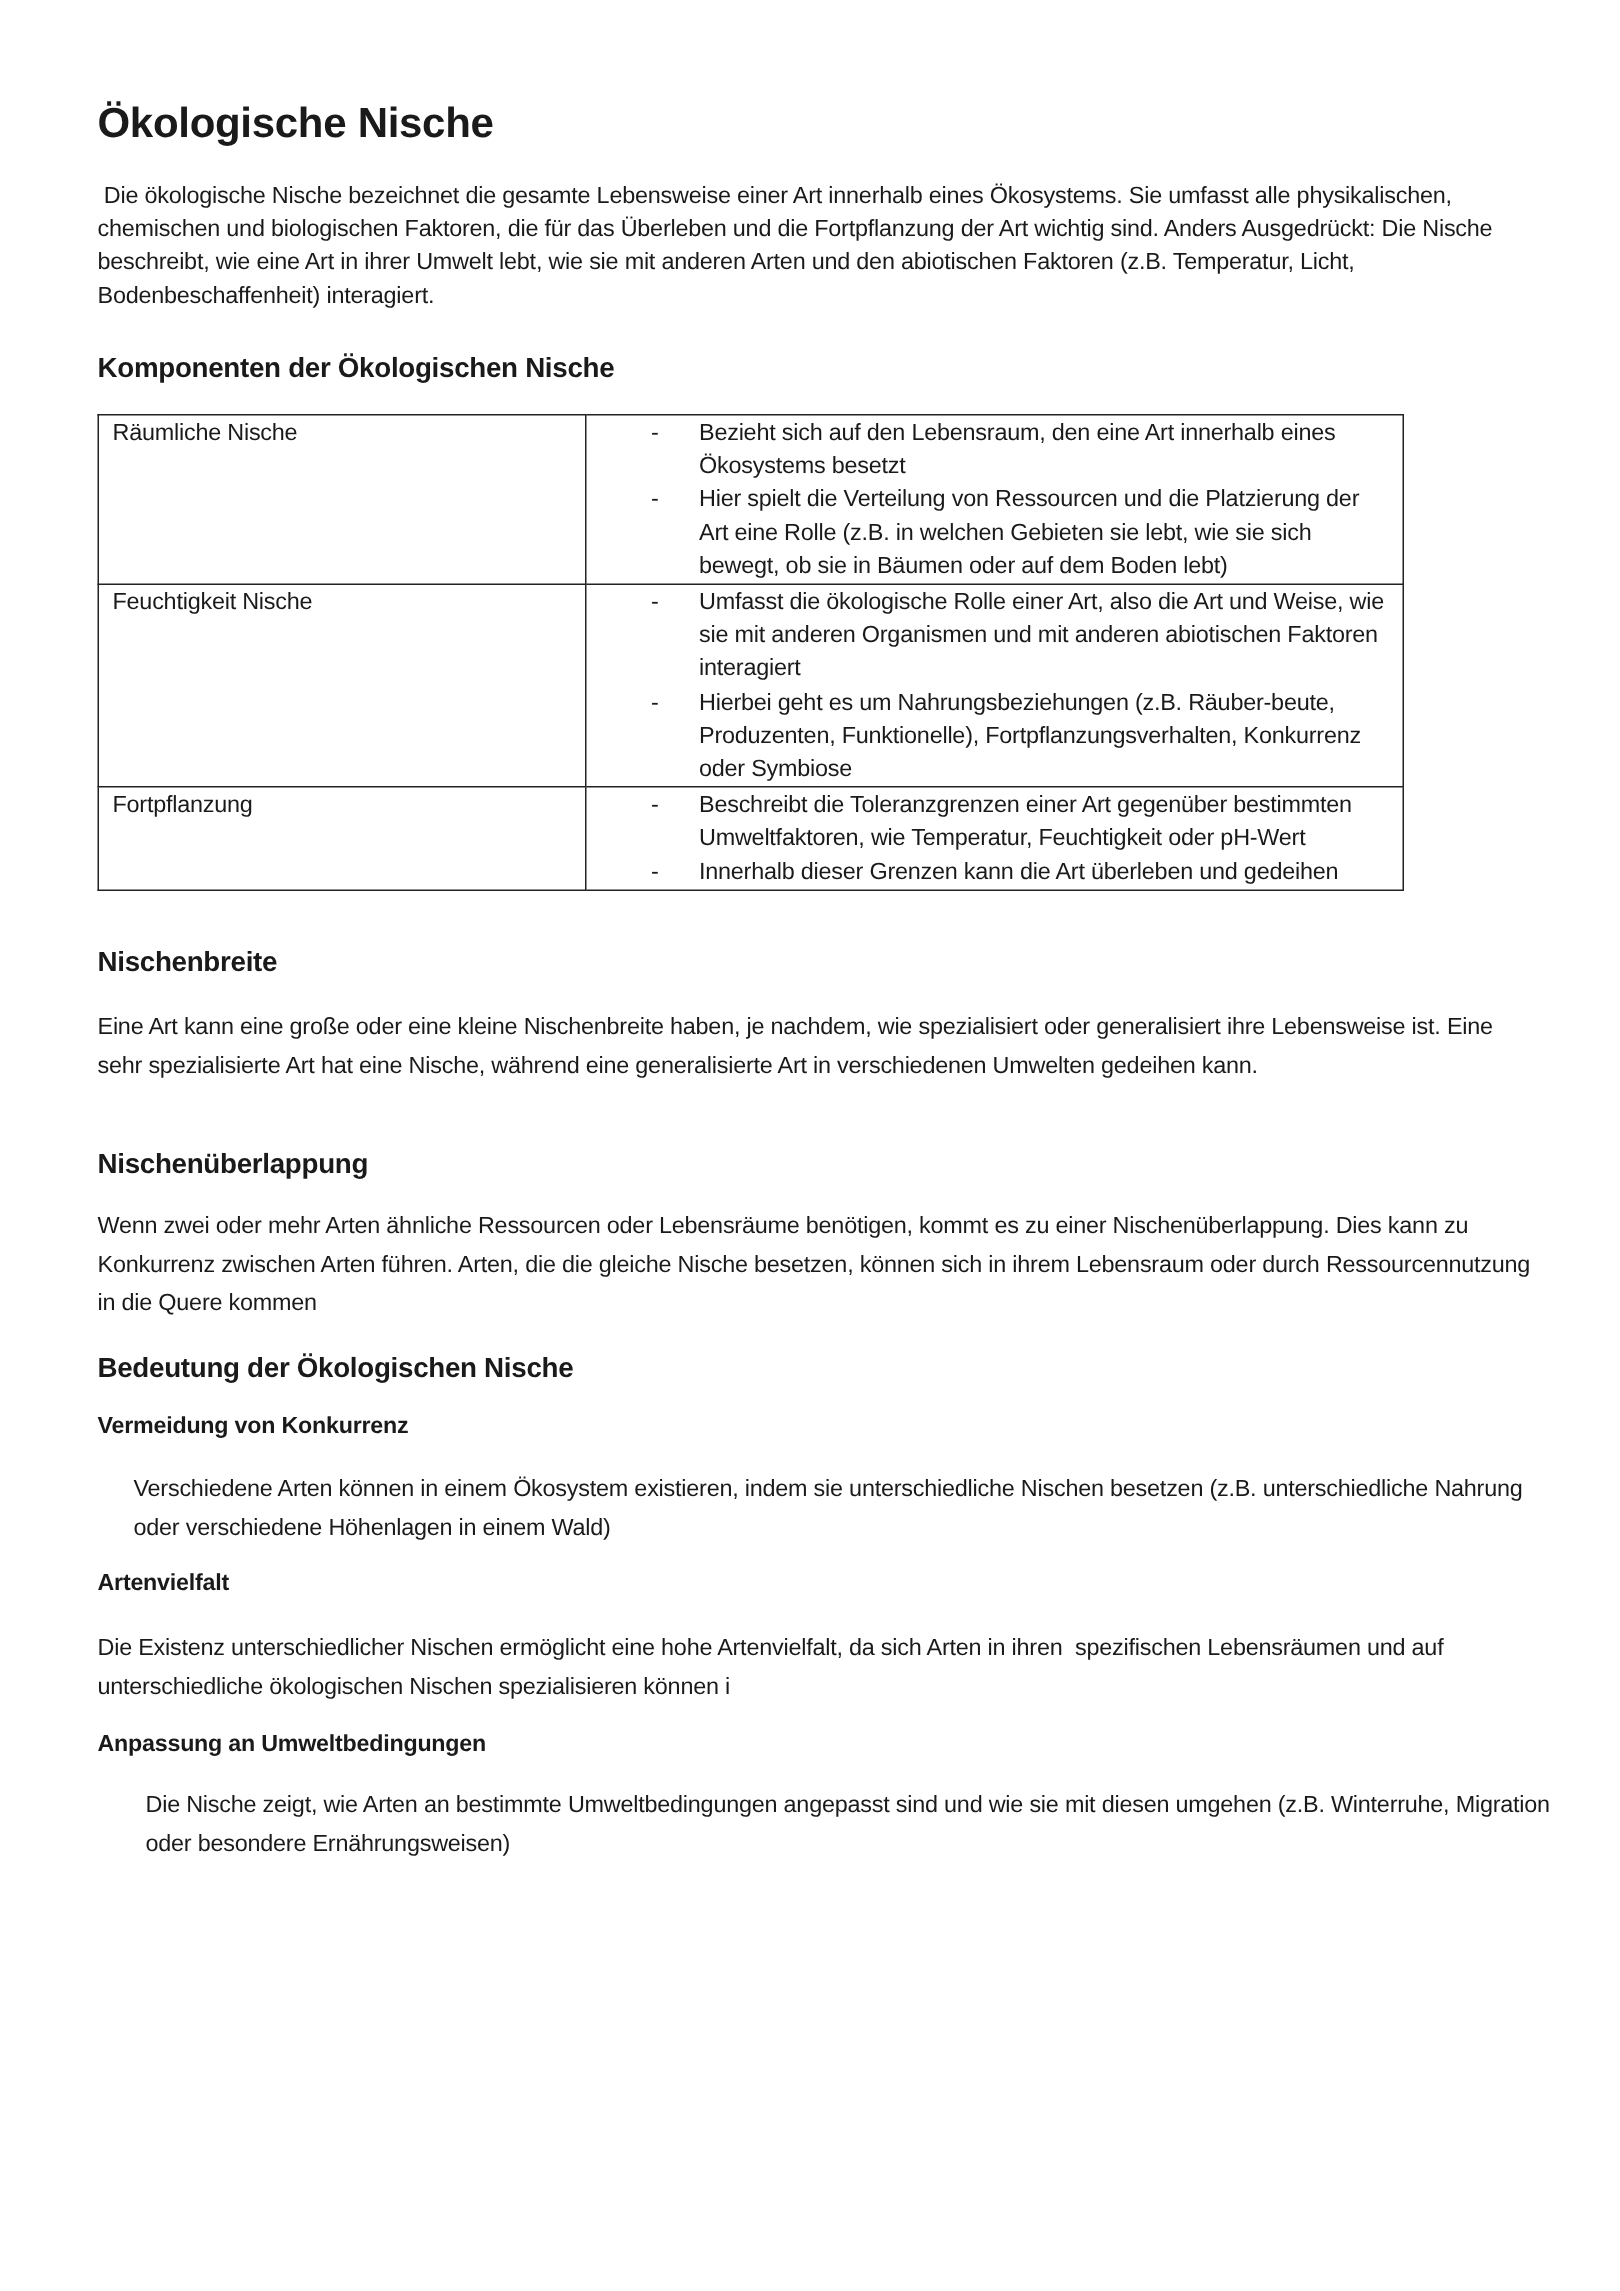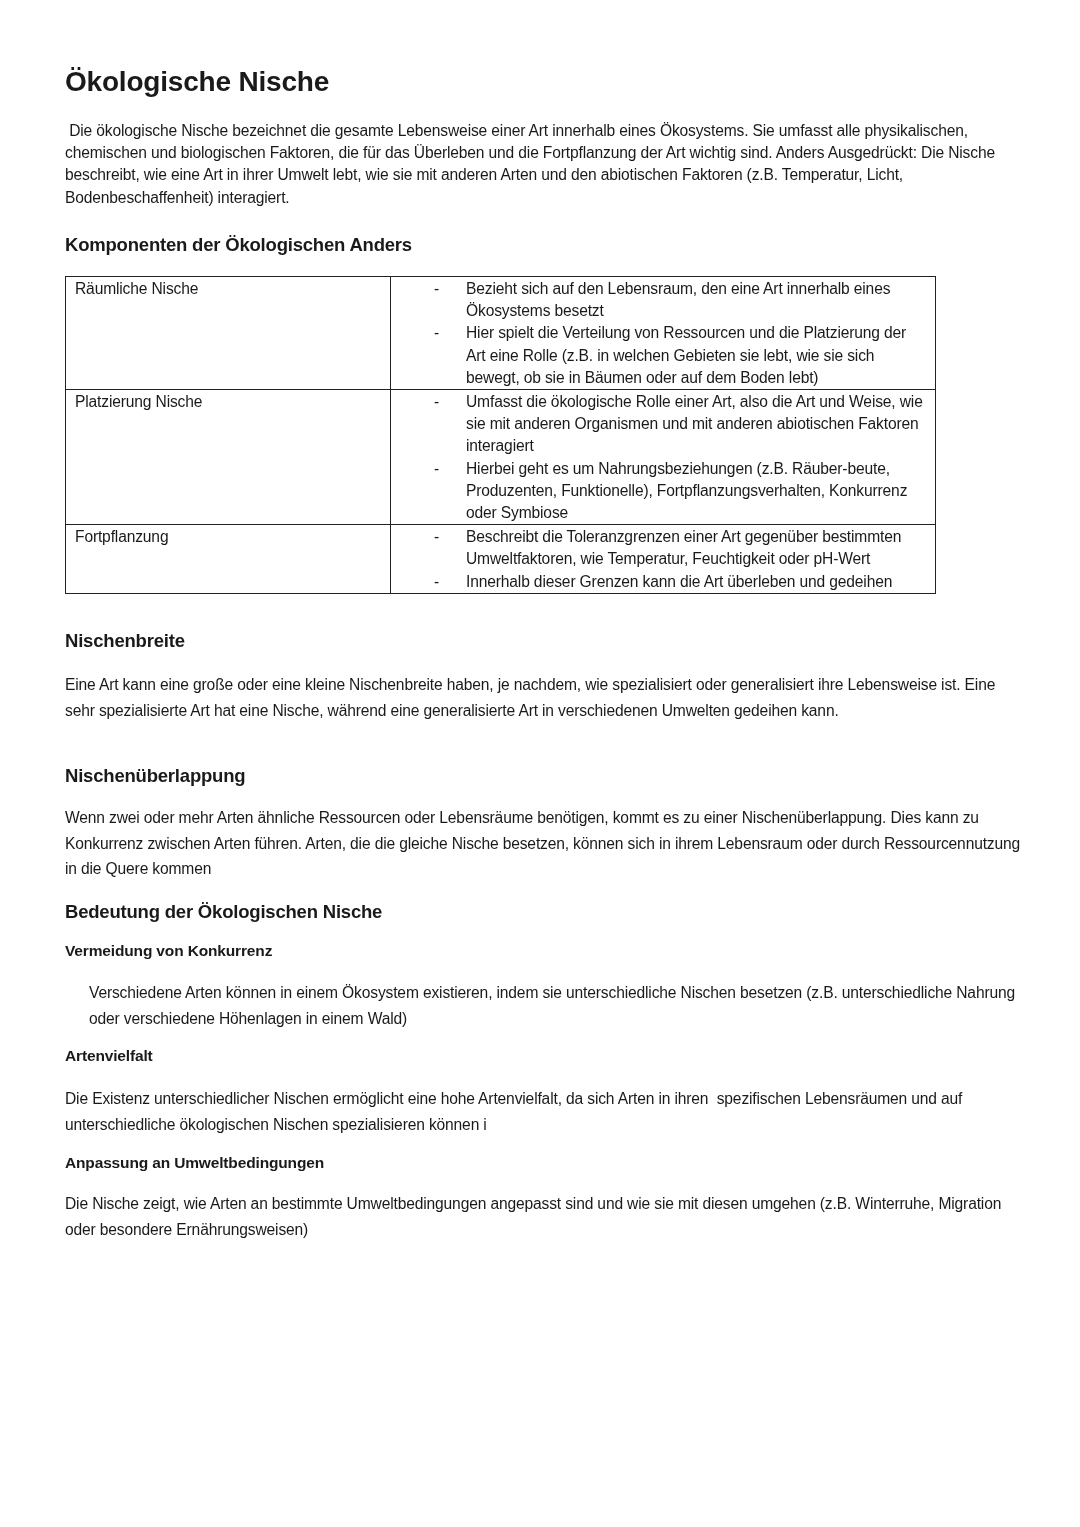--- a/index.html
+++ b/index.html
@@ -98,35 +98,35 @@
   </style>
 </head>
 <body>
 
 <div class="page">
 
   <h1>Ökologische Nische</h1>
 
   <p class="intro" style="white-space: pre-wrap;"> Die ökologische Nische bezeichnet die gesamte Lebensweise einer Art innerhalb eines Ökosystems. Sie umfasst alle physikalischen, chemischen und biologischen Faktoren, die für das Überleben und die Fortpflanzung der Art wichtig sind. Anders Ausgedrückt: Die Nische beschreibt, wie eine Art in ihrer Umwelt lebt, wie sie mit anderen Arten und den abiotischen Faktoren (z.B. Temperatur, Licht, Bodenbeschaffenheit) interagiert.</p>
 
-  <h2 style="top:234px;">Komponenten der Ökologischen Anders</h2>
+  <h2 style="top:234px;">Komponenten der Ökologischen Nische</h2>
 
   <table class="comp">
     <tbody>
       <tr>
         <td class="term" style="height:109px;">Räumliche Nische</td>
         <td class="desc">
           <ul class="bullets">
             <li><span class="dash">-</span><span>Bezieht sich auf den Lebensraum, den eine Art innerhalb eines Ökosystems besetzt</span></li>
             <li><span class="dash">-</span><span>Hier spielt die Verteilung von Ressourcen und die Platzierung der Art eine Rolle (z.B. in welchen Gebieten sie lebt, wie sie sich bewegt, ob sie in Bäumen oder auf dem Boden lebt)</span></li>
           </ul>
         </td>
       </tr>
       <tr>
-        <td class="term" style="height:131px;">Platzierung Nische</td>
+        <td class="term" style="height:131px;">Feuchtigkeit Nische</td>
         <td class="desc">
           <ul class="bullets">
             <li><span class="dash">-</span><span>Umfasst die ökologische Rolle einer Art, also die Art und Weise, wie sie mit anderen Organismen und mit anderen abiotischen Faktoren interagiert</span></li>
             <li><span class="dash">-</span><span>Hierbei geht es um Nahrungsbeziehungen (z.B. Räuber-beute, Produzenten, Funktionelle), Fortpflanzungsverhalten, Konkurrenz oder Symbiose</span></li>
           </ul>
         </td>
       </tr>
       <tr>
         <td class="term" style="height:64px;">Fortpflanzung</td>
         <td class="desc">
@@ -147,15 +147,15 @@
 
   <h2 style="top:901px;">Bedeutung der Ökologischen Nische</h2>
 
   <h3 style="top:942px;">Vermeidung von Konkurrenz</h3>
   <p class="para" style="top:980px;margin-left:24px;">Verschiedene Arten können in einem Ökosystem existieren, indem sie unterschiedliche Nischen besetzen (z.B. unterschiedliche Nahrung oder verschiedene Höhenlagen in einem Wald)</p>
 
   <h3 style="top:1047px;">Artenvielfalt</h3>
   <p class="para" style="top:1086px; white-space: pre-wrap;">Die Existenz unterschiedlicher Nischen ermöglicht eine hohe Artenvielfalt, da sich Arten in ihren  spezifischen Lebensräumen und auf unterschiedliche ökologischen Nischen spezialisieren können i</p>
 
   <h3 style="top:1154px;">Anpassung an Umweltbedingungen</h3>
-  <p class="para" style="top:1191px;">Die Nische zeigt, wie Arten an bestimmte Umweltbedingungen angepasst sind und wie sie mit diesen umgehen (z.B. Winterruhe, Migration oder besondere Ernährungsweisen)</p>
+  <p class="para" style="top:1191px;margin-left:32px;">Die Nische zeigt, wie Arten an bestimmte Umweltbedingungen angepasst sind und wie sie mit diesen umgehen (z.B. Winterruhe, Migration oder besondere Ernährungsweisen)</p>
 
 </div>
 
 </body></html>

